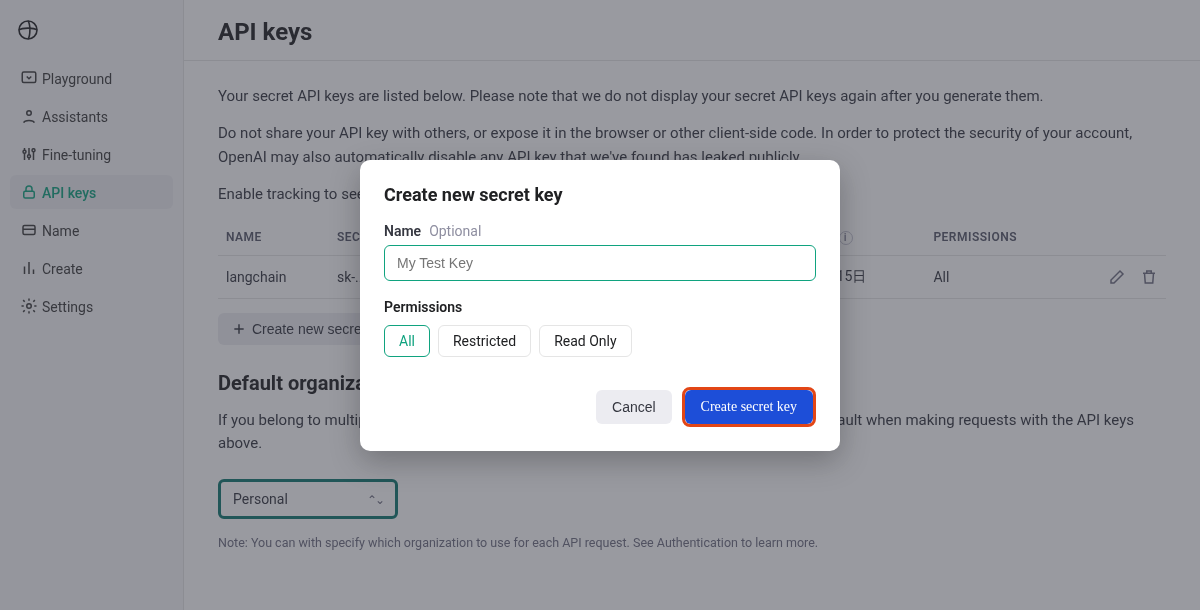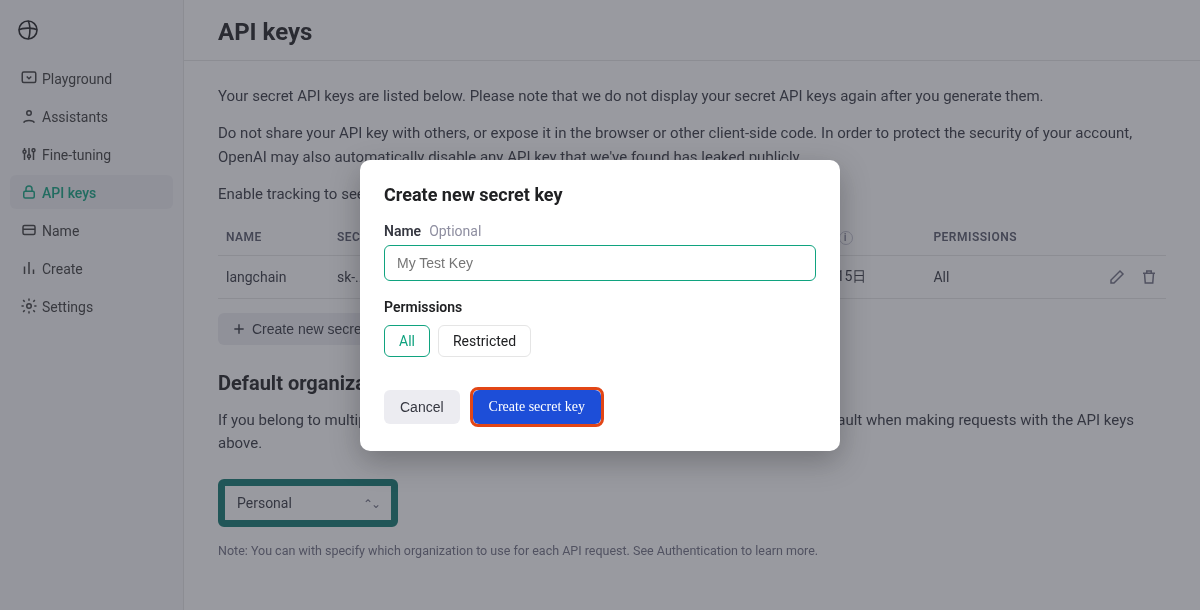--- a/index.html
+++ b/index.html
@@ -41,21 +41,21 @@
     .enable-link { color:#10a37f; }
     .row-actions { display:flex; gap:14px; justify-content:flex-end; }
     .btn-secondary {
       display:inline-flex; align-items:center; gap:6px;
       background:#ececf1; border:none; border-radius:6px;
       padding:8px 14px; font-size:14px; color:#353740; cursor:pointer;
       margin-top:14px;
     }
     h2 { font-size:20px; font-weight:700; margin-top:26px; margin-bottom:14px; }
     .select {
-      width:180px; border:7px solid #0f766e; border-radius:6px; padding:9px 12px;
+      width:180px; border:3px solid #0f766e; border-radius:6px; padding:9px 12px;
       font-size:14px; color:#353740; background:#fff; display:flex; justify-content:space-between; align-items:flex-end;
       margin-top:24px;
     }
     .note { font-size:12.5px; color:#6e6e80; margin-top:16px;}
     .overlay {
       position:fixed; inset:0; background:rgba(52,53,65,0.5);
       display:flex; align-items:center; justify-content:center;
     }
     .modal {
       background:#fff; width:480px; border-radius:10px;
@@ -66,21 +66,21 @@
     .field-label { font-size:14px; font-weight:600; color:#353740;}
     .field-hint { font-size:14px; color:#8e8ea0; }
     .text-input {
       width:100%; border:1.5px solid #10a37f; border-radius:6px; padding:9px 12px;
       font-size:14px; outline:none; margin-bottom:18px;
     }
     .section-label { font-size:14px; font-weight:600; margin-bottom:10px;}
     .pill-group { display:flex; gap:8px; }
     .pill { border:1px solid #e5e5e5; border-radius:6px; padding:7px 14px; font-size:14px; cursor:pointer; }
     .pill.selected { border-color:#10a37f; color:#10a37f; }
-    .modal-footer{ display:flex; gap:10px; margin-top:30px; align-items:center;}
+    .modal-footer{ display:flex; justify-content:flex-end; gap:10px; margin-top:30px; align-items:center;}
     .btn-cancel { background:#ececf1; border:none; padding:9px 16px; border-radius:6px; font-size:14px; color:#353740; cursor:pointer;}
     .btn-primary-wrap { border:3px solid #e24616; border-radius:8px; padding:0;}
     .btn-primary { background:#1d4ed8; color:#fff; border:none; padding:9px 16px; border-radius:6px; font-size:14px; cursor:pointer;font-family:Liberation Serif, serif; }
     .icon svg { display:block; }
     .info-icon{ font-size:11px; color:#8e8ea0; border:1px solid #c5c5d2; border-radius:50%; width:14px;height:14px;display:inline-flex;align-items:center;justify-content:center; margin-left:3px; vertical-align:middle;}
     .chevrons{ font-size:12px; color:#6e6e80; letter-spacing:-2px;}
   </style>
 </head>
 <body>
 
@@ -229,20 +229,21 @@
     <h3>Create new secret key</h3>
     <div class="field-row">
       <span class="field-label">Name</span>
       <span class="field-hint">Optional</span>
     </div>
     <input class="text-input" type="text" placeholder="My Test Key" style="">
     <div class="section-label">Permissions</div>
     <div class="pill-group">
       <div class="pill selected">All</div>
       <div class="pill">Restricted</div>
+      <div class="pill">Read Only</div>
     </div>
     <div class="modal-footer">
       <button class="btn-cancel">Cancel</button>
       <span class="btn-primary-wrap">
         <button class="btn-primary">Create secret key</button>
       </span>
     </div>
   </div>
 </div>
 

